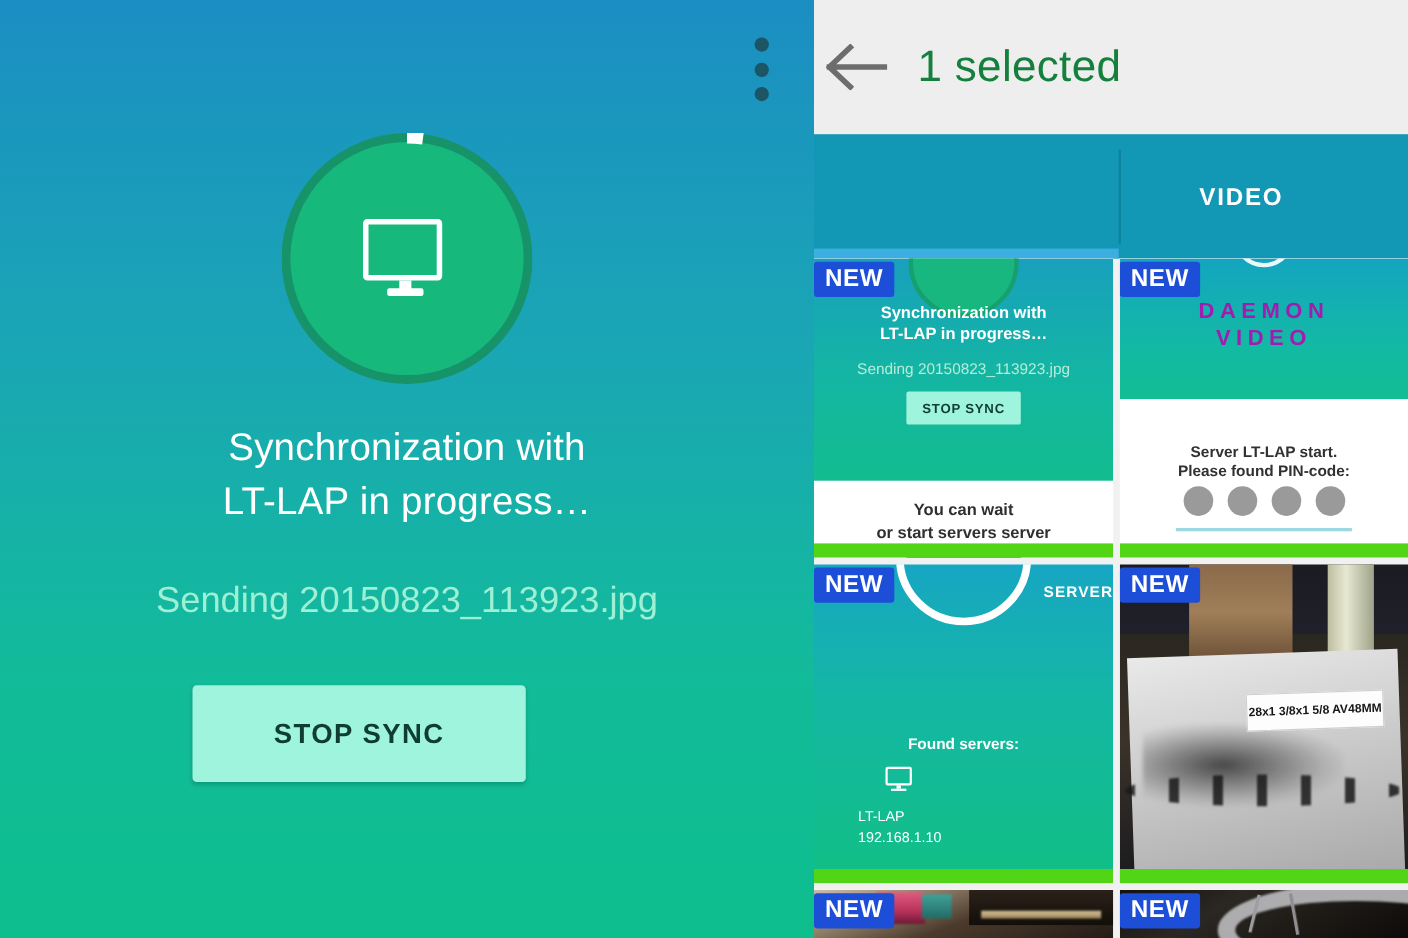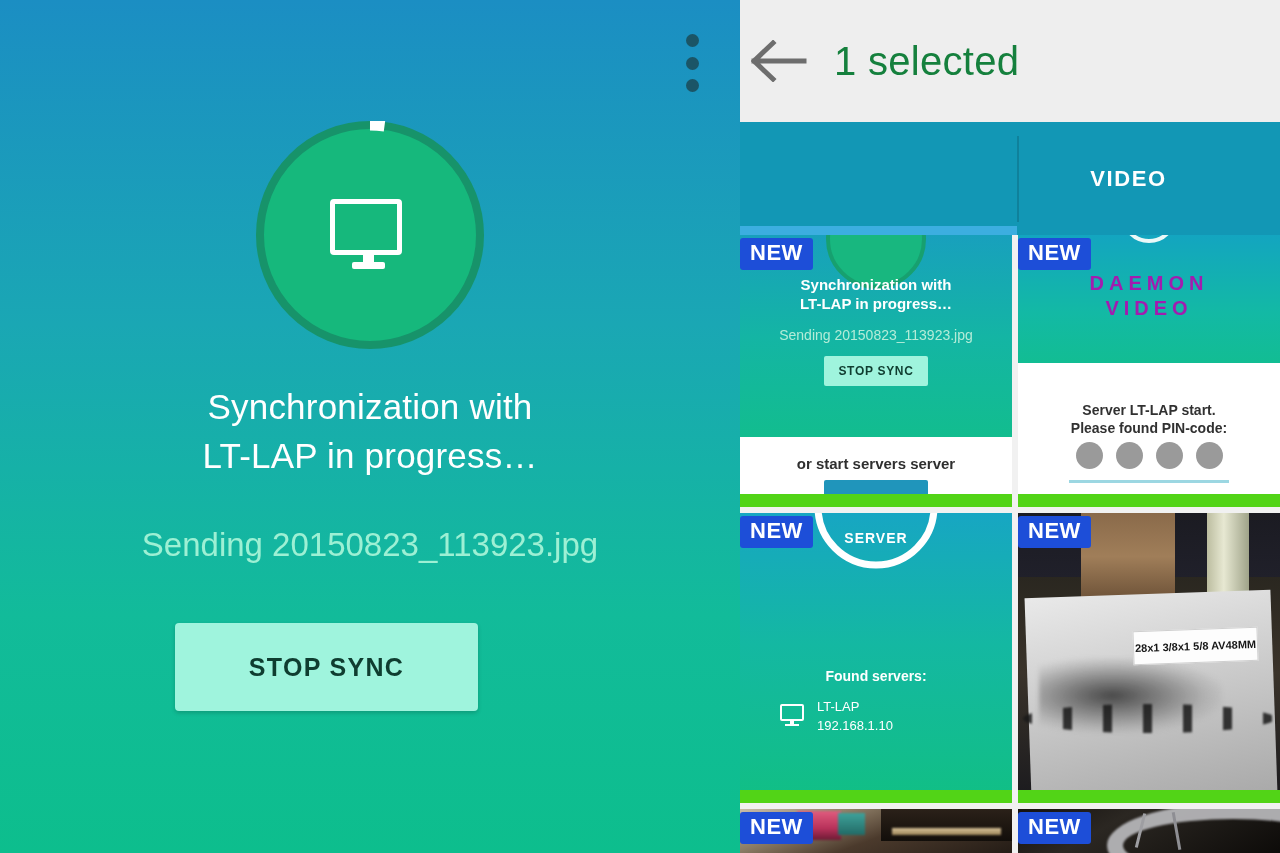--- a/index.html
+++ b/index.html
@@ -265,20 +265,21 @@
           <div class="mini-grad"></div>
           <div class="mini-circle" style="top:-46px;width:92px;height:92px;"></div>
           <div class="mini-txt" style="top:40px;font-size:15px;line-height:19px;font-weight:bold;">
             <div>Synchronization with</div>
             <div>LT-LAP in progress…</div>
           </div>
           <div class="mini-txt" style="top:92px;font-size:14px;color:#b4ecd8;">Sending 20150823_113923.jpg</div>
           <div class="mini-btn" style="top:121px;width:104px;height:30px;font-size:12px;letter-spacing:.7px;">STOP SYNC</div>
           <div class="mini-white" style="top:202px;">
             <div style="text-align:center;color:#2f2f2f;font-size:15px;line-height:21px;font-weight:bold;padding-top:16px;">
+              <div>You can wait</div>
               <div>or start servers server</div>
             </div>
             <div style="margin:6px auto 0;width:104px;height:22px;background:#2095bb;border-radius:2px;"></div>
           </div>
         </div>
         <div class="badge-new">NEW</div>
         <div class="sel-bar"></div>
       </div>
 
       <div class="tile" style="left:278px;top:0;width:262px;height:272px;">
@@ -308,23 +309,23 @@
         <div class="badge-new">NEW</div>
         <div class="sel-bar"></div>
       </div>
 
       <div class="tile" style="left:0;top:278px;width:272px;height:290px;">
         <div class="mini">
           <div class="ss-grad"></div>
           <svg class="ss-arc" style="top:-76px;" width="130" height="140" viewBox="0 0 130 140">
             <circle cx="65" cy="70" r="58" fill="none" stroke="#ffffff" stroke-width="7"></circle>
           </svg>
-          <div class="ss-label" style="top:17px;font-size:14px;letter-spacing:1px;">SERVER</div>
+          <div class="ss-label" style="top:17px;font-size:14px;letter-spacing:1px;text-align:right;">SERVER</div>
           <div class="ss-label" style="top:155px;font-size:14px;">Found servers:</div>
-          <div class="srv-row" style="left:40px;top:184px;">
+          <div class="srv-row" style="left:40px;top:184px;flex-direction:column;">
             <div class="srv-mon">
               <div class="s"></div>
                 <div class="n"></div>
                 <div class="b"></div>
             </div>
             <div style="font-size:13px;line-height:19px;">
               <div>LT-LAP</div>
               <div>192.168.1.10</div>
             </div>
           </div>

